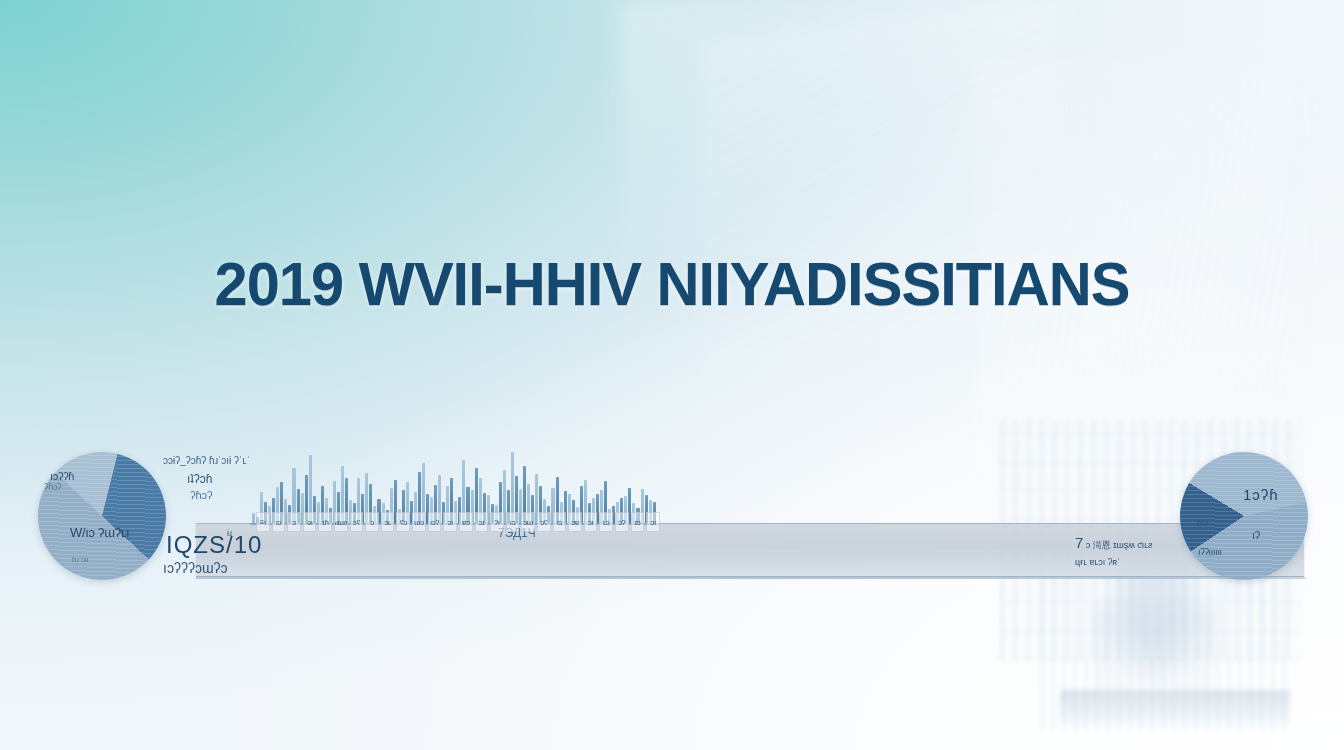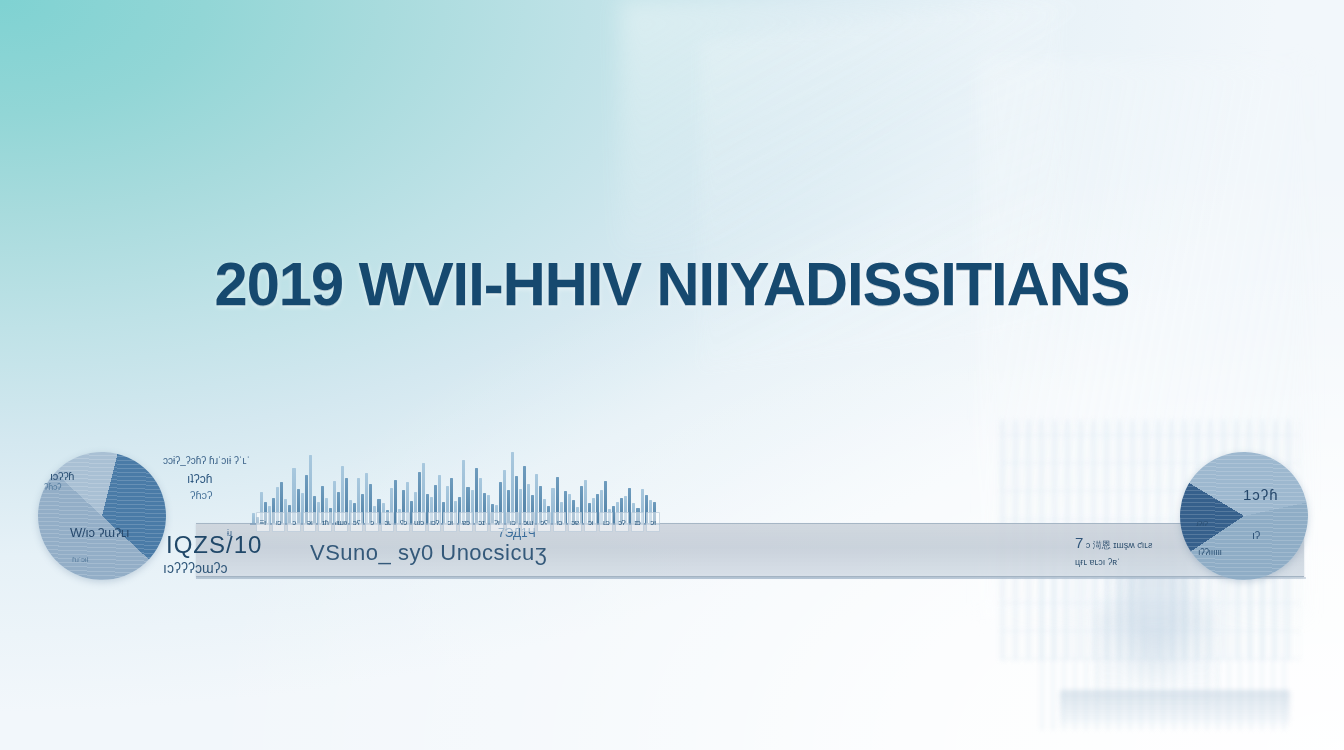--- a/index.html
+++ b/index.html
@@ -293,21 +293,20 @@
   <div class="ghost" id="ghost-figure"></div>
   <div class="ghost" id="ghost-desk"></div>
 
   <div id="title">2019 WVII-HHIV NIIYADISSITIANS</div>
 
 
   <div id="band"></div>
   <div id="band-baseline"></div>
 
   <div id="band-label-sup">7ЭД1Ч</div>
-  <div id="band-label">VSuno_ sy0 Unocsicuʒ</div>
 
   <div id="band-note-right">
     <span class="brk">7</span>
     <span>ɔ 渮恩 ɪшşʍ ƈıʟƨ</span><br>
     <span>цғʟ ɐʟɔı ʔʀˈ</span>
   </div>
 
   <div id="barchart">
       <div class="bar light" style="height: 15.5556%;"></div>
       <div class="bar dark" style="height: 10%;"></div>

